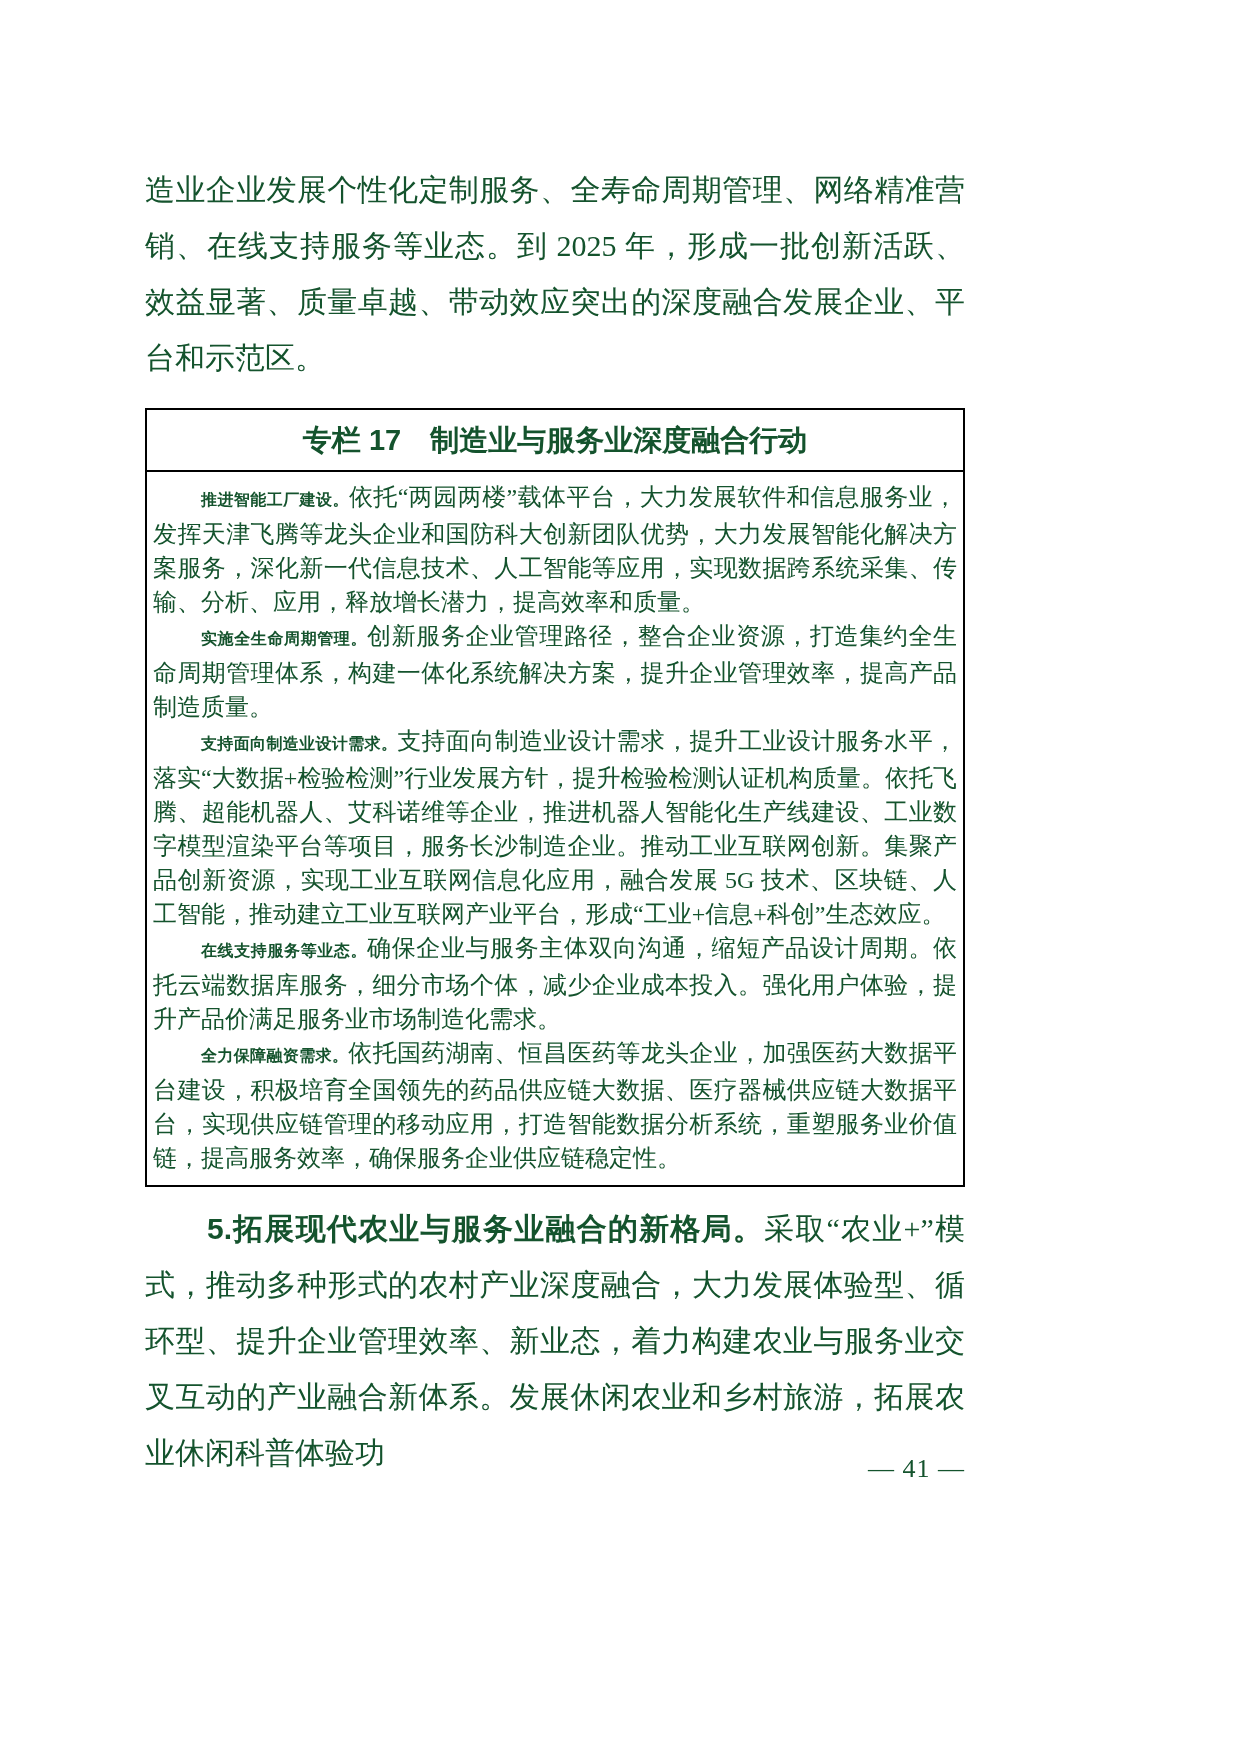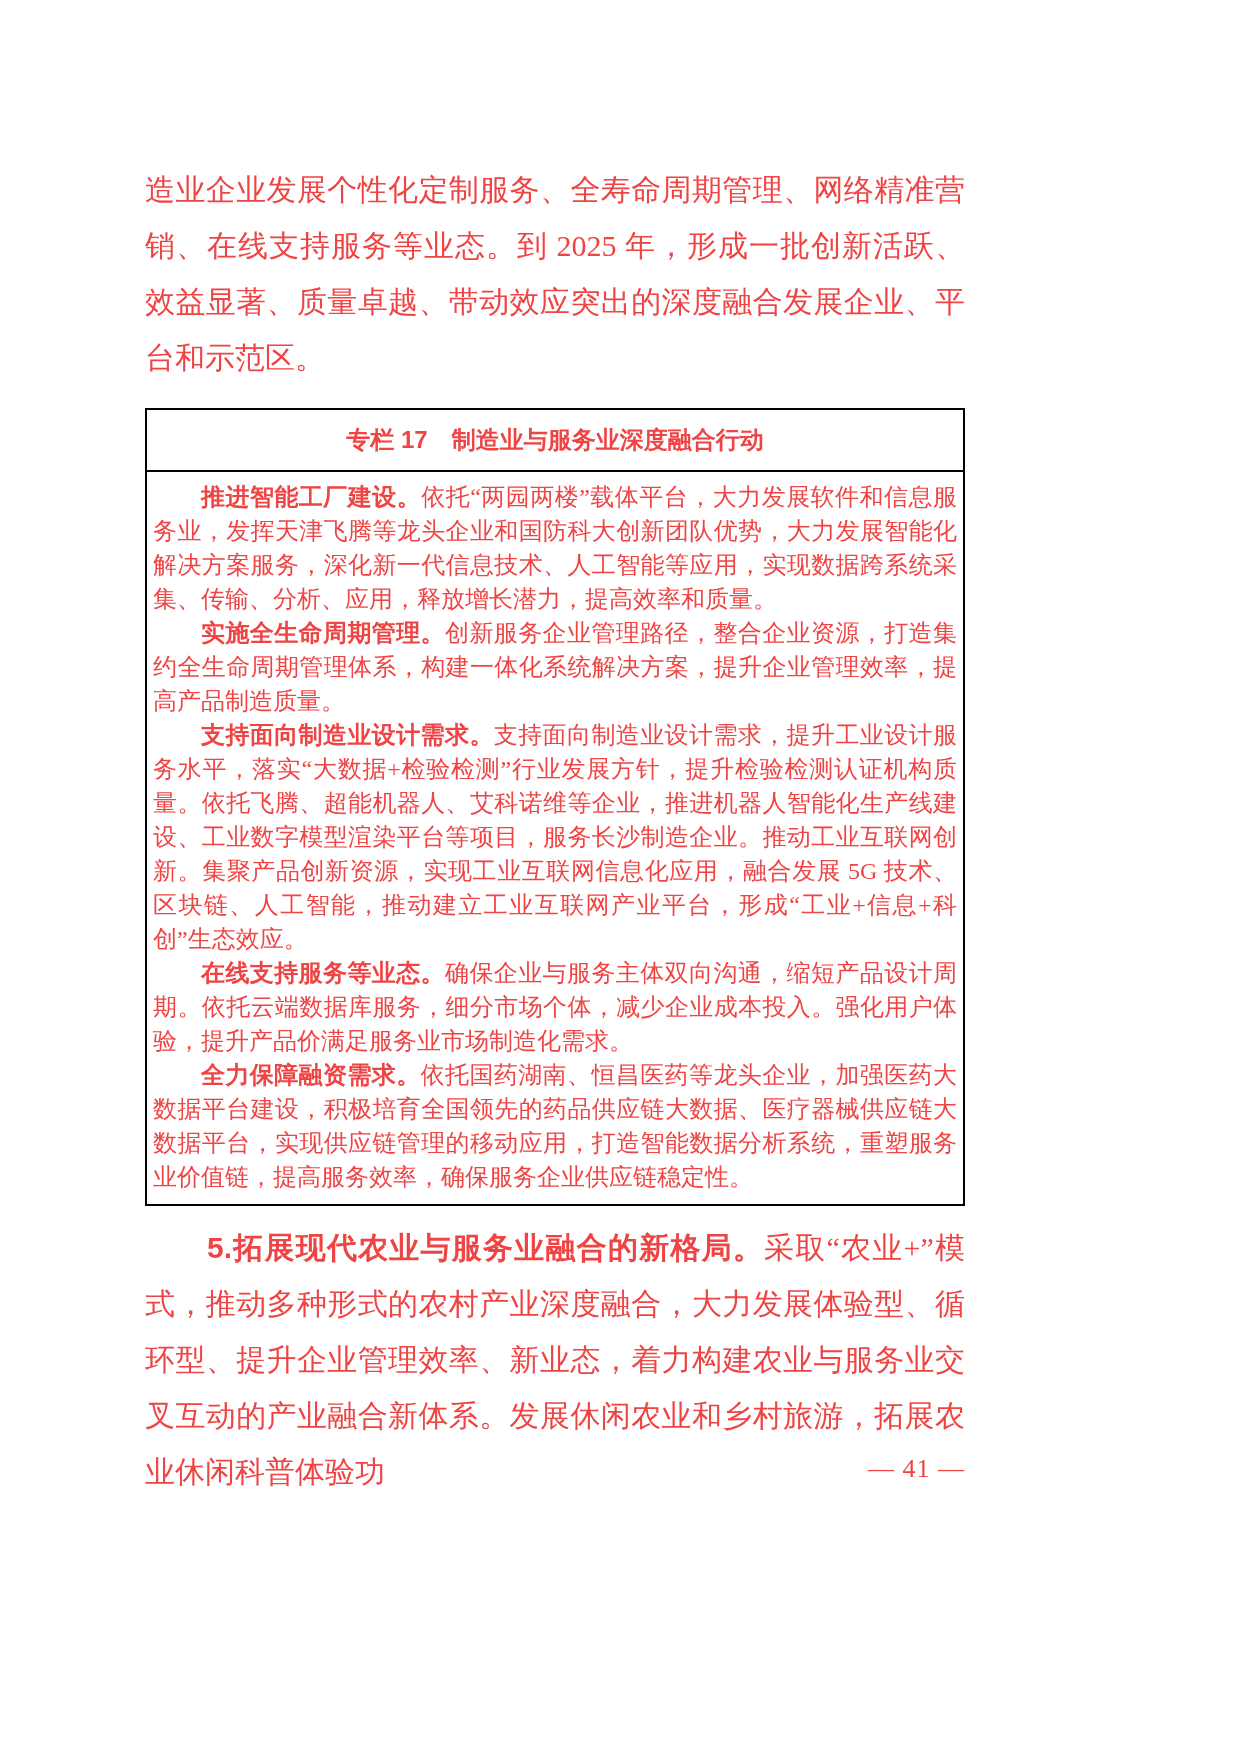--- a/index.html
+++ b/index.html
@@ -5,21 +5,21 @@
   html, body {
     margin: 0;
     padding: 0;
     background: #ffffff;
   }
   .page {
     position: relative;
     width: 1241px;
     height: 1754px;
     background: #ffffff;
-    color: #ef4444;
+    color: #14532d;
     font-family: "Liberation Serif", serif;
     overflow: hidden;
     text-decoration: underline;
   }
   .content {
     position: absolute;
     left: 145px;
     top: 162px;
     width: 820px;
   }
@@ -37,38 +37,38 @@
     font-family: "Liberation Sans", sans-serif;
   }
   .column-box {
     border: 2px solid #000000;
     margin-top: 22px;
     margin-bottom: 14px;
   }
   .box-title {
     font-family: "Liberation Sans", sans-serif;
     font-weight: bold;
-    font-size: 24px;
+    font-size: 29px;
     line-height: 34px;
     text-align: center;
     padding: 13px 9px;
     border-bottom: 2px solid #000000;
   }
   .box-body {
     padding: 8px 6px 10px 6px;
   }
   .box-para {
     font-size: 24px;
     line-height: 34px;
     text-align: justify;
     text-indent: 48px;
     margin: 0;
   }
   .box-para .lead-bold {
-    font-size: 24px;
+    font-size: 16px;
   }
   .page-number {
     position: absolute;
     left: 145px;
     top: 1454px;
     width: 820px;
     text-align: right;
     font-size: 26px;
     letter-spacing: 1px;
   }

